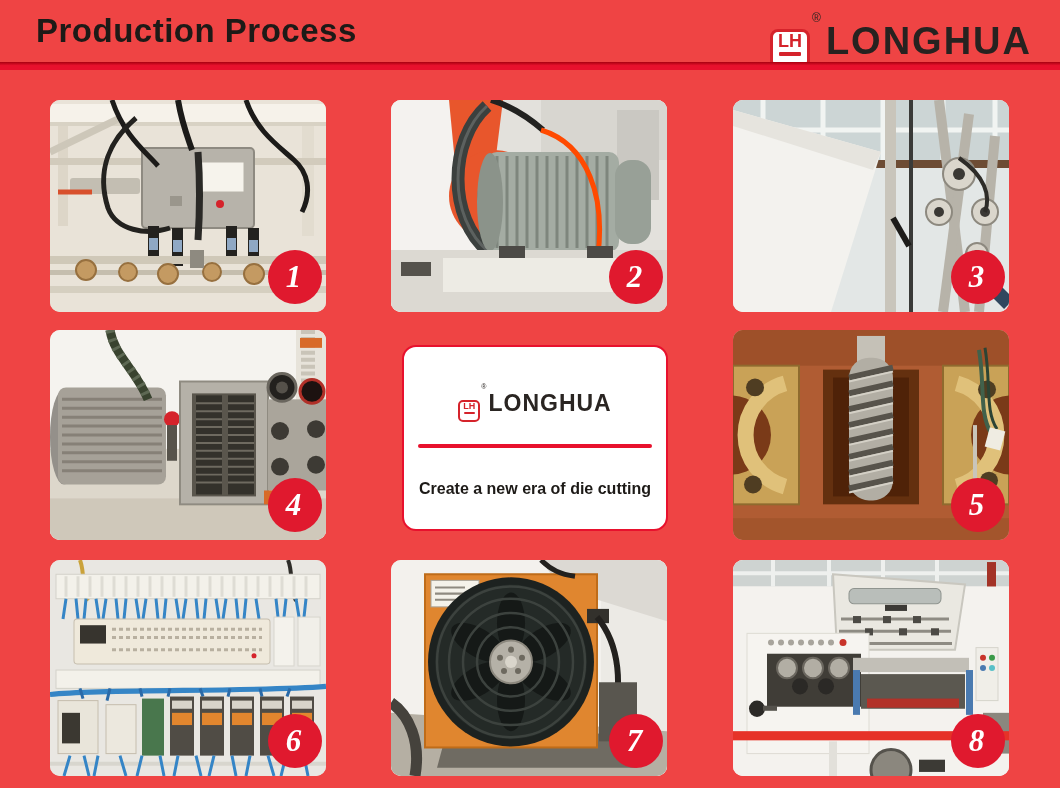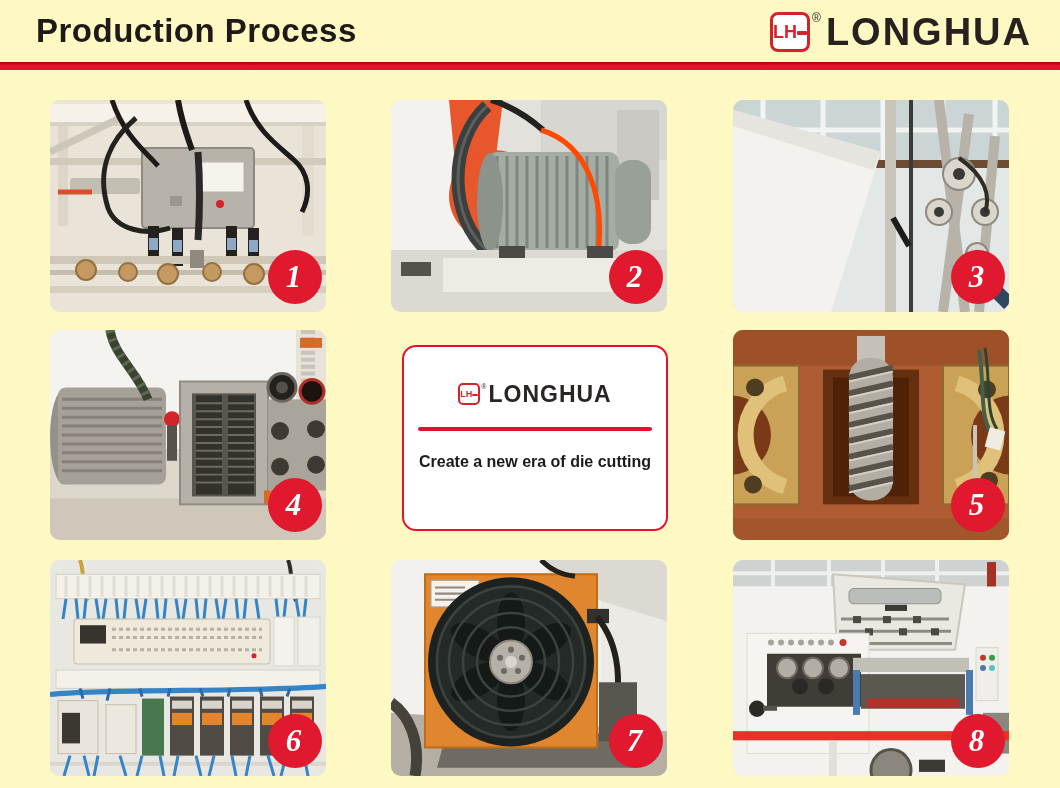--- a/index.html
+++ b/index.html
@@ -1,43 +1,43 @@
 <!DOCTYPE html>
 <html><head>
 <meta charset="utf-8">
 <style>
   html,body{margin:0;padding:0;background:#ffffff;}
   body{width:1060px;height:788px;font-family:"Liberation Sans",sans-serif;position:relative;overflow:hidden;}
-  .page{position:relative;width:1060px;height:788px;background:#fef9c3;}
+  .page{position:relative;width:1060px;height:788px;background:#ef4444;}
 
   
   .title{position:absolute;left:36px;top:12px;font-size:33px;font-weight:700;color:#1d1a17;letter-spacing:0.5px;margin:0;}
   .brand{position:absolute;top:12px;right:28px;display:flex;align-items:center;}
-  .lh-box{display:inline-flex;flex-direction:row;align-items:center;justify-content:flex-start;width:40px;height:40px;border:3px solid #d5232b;border-radius:8px;box-sizing:border-box;background:#fff;}
+  .lh-box{display:inline-flex;flex-direction:column;align-items:center;justify-content:flex-start;width:40px;height:40px;border:3px solid #d5232b;border-radius:8px;box-sizing:border-box;background:#fff;margin-top:17px;}
   .lh-text{color:#d5232b;font-weight:900;font-size:18px;line-height:1;}
   .lh-bar{width:22px;height:4px;background:#d5232b;margin-top:2px;border-radius:1px;}
   .reg{font-size:12px;color:#2a2522;margin:0 5px 0 2px;align-self:flex-start;line-height:1;}
   .brand-name{font-size:38px;font-weight:800;color:#272220;letter-spacing:2px;line-height:40px;text-align:center;}
   .rule{position:absolute;left:0;top:62px;width:1060px;height:8px;background:linear-gradient(180deg,#a8000f 0%,#e8112d 45%,#e8112d 100%);}
 
   
   .photo{position:absolute;border-radius:10px;overflow:hidden;background:#e8e6e2;}
   .photo svg{display:block;width:100%;height:100%;}
   .badge{position:absolute;right:4px;bottom:8px;width:54px;height:54px;border-radius:50%;background:#e0192e;color:#fff;display:flex;align-items:center;justify-content:center;font-family:"Liberation Serif",serif;font-style:italic;font-weight:700;font-size:31px;padding-right:3px;box-sizing:border-box;}
 
   
   .card{position:absolute;left:402px;top:345px;width:266px;height:186px;background:#fff;border:2px solid #e8112d;border-radius:14px;box-sizing:border-box;text-align:center;}
   .card-logo{margin-top:36px;display:flex;justify-content:center;align-items:center;}
   .card .lh-box{width:22px;height:22px;border-width:2px;border-radius:5px;}
   .card .lh-text{font-size:9px;}
   .card .lh-bar{width:11px;height:2px;margin-top:1px;}
   .card .reg{font-size:7px;margin:0 2px 0 1px;align-self:flex-start;}
   .card .brand-name{font-size:23px;letter-spacing:1px;line-height:22px;color:#2a2522;}
   .card-divider{margin:22px auto 0;width:234px;height:4px;background:#e8112d;border-radius:2px;}
-  .tagline{margin-top:22px;font-size:16px;font-weight:700;color:#1d1a17;}
+  .tagline{margin-top:32px;font-size:16px;font-weight:700;color:#1d1a17;}
 </style>
 </head>
 <body>
 
 <div class="page">
 
   <h1 class="title">Production Process</h1>
 
   <div class="brand">
     <span class="lh-box">

